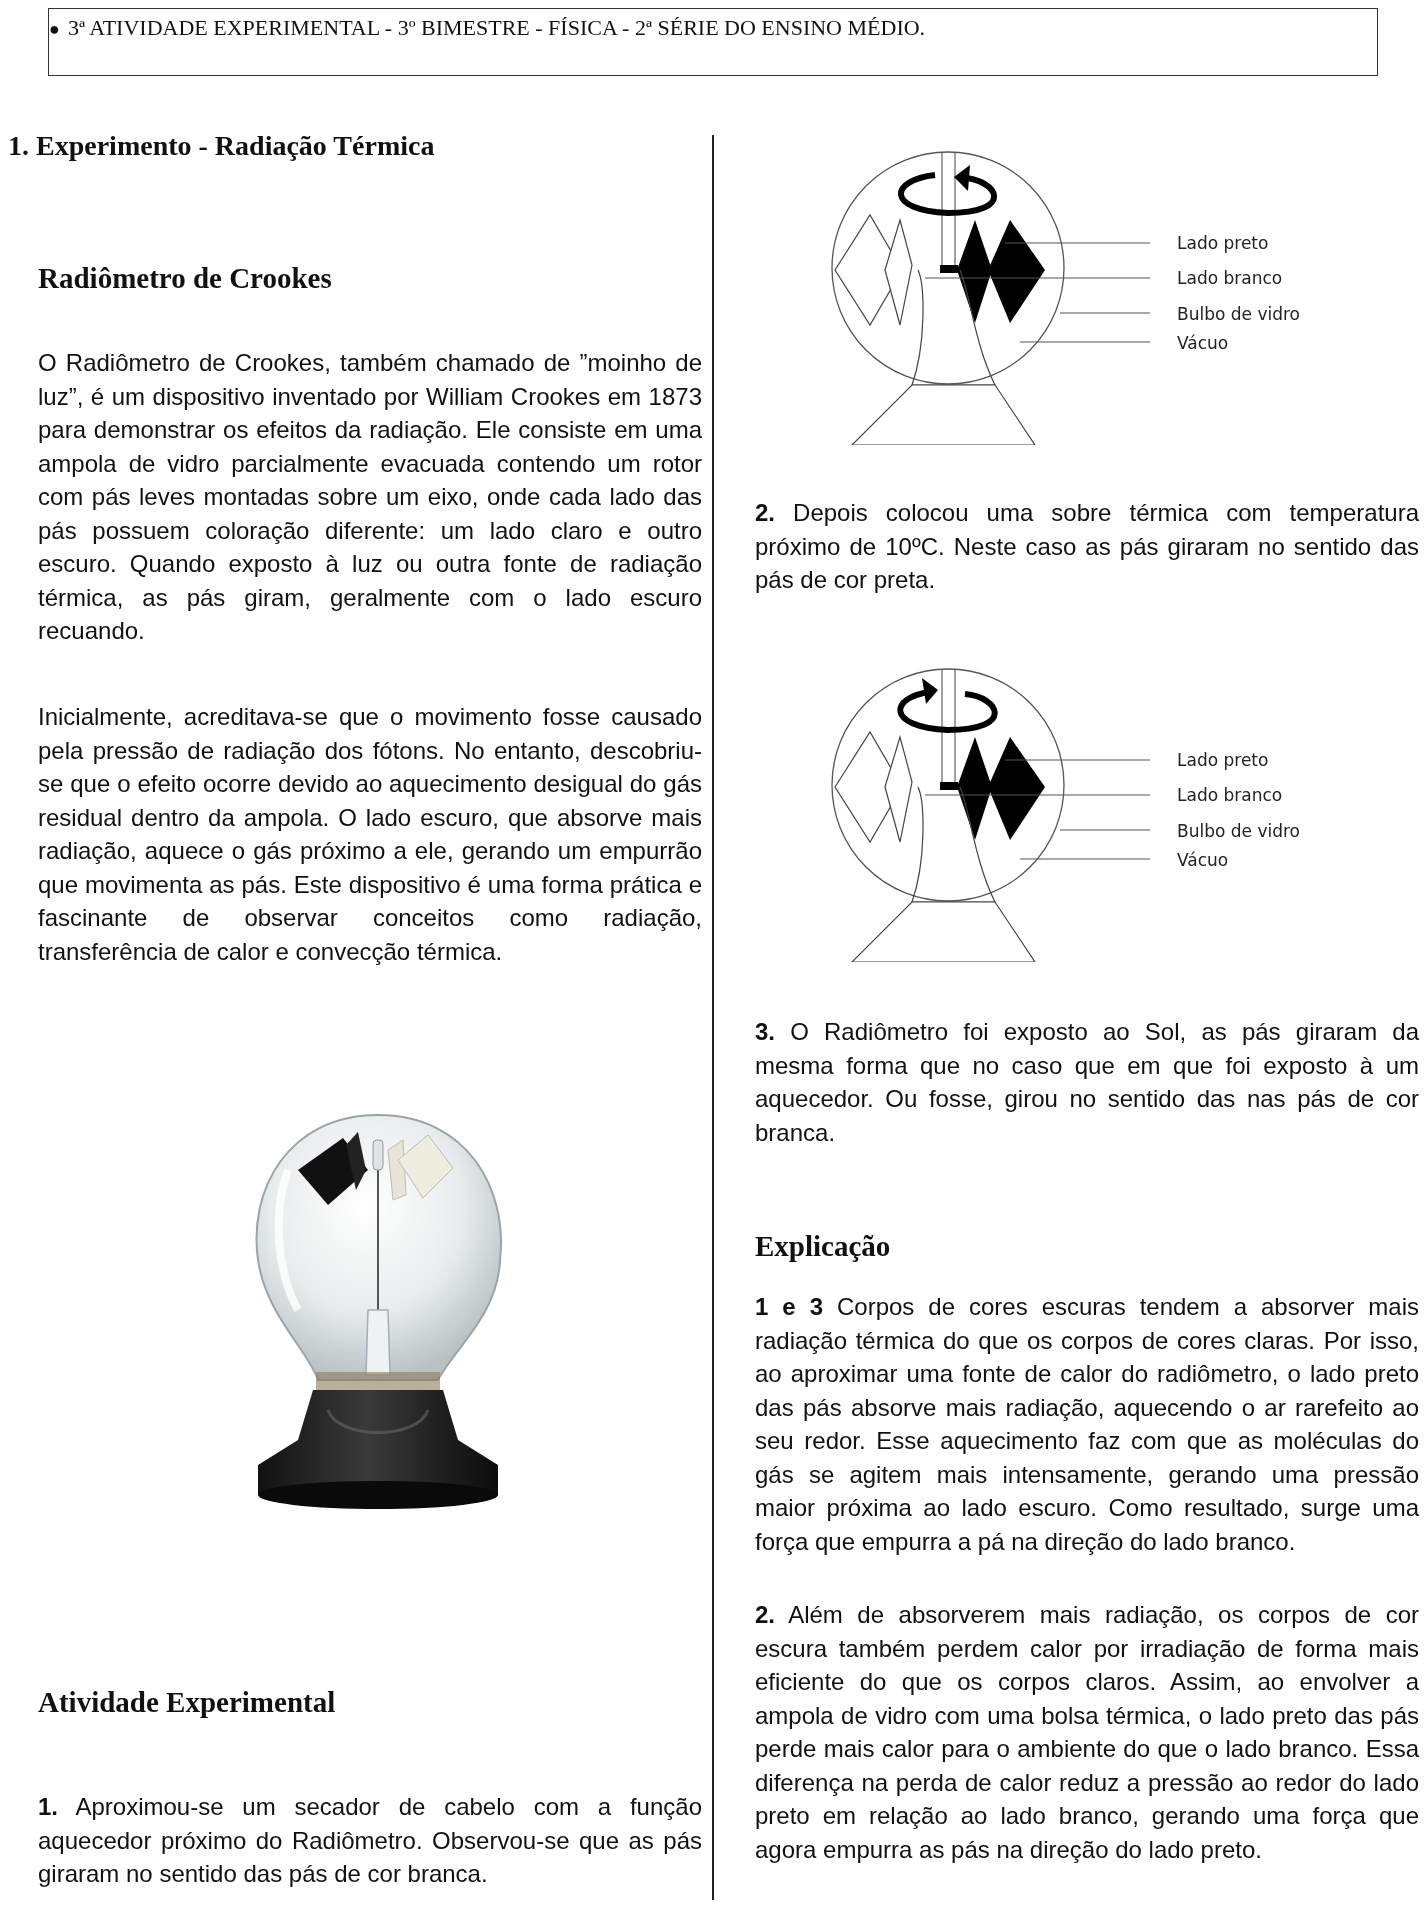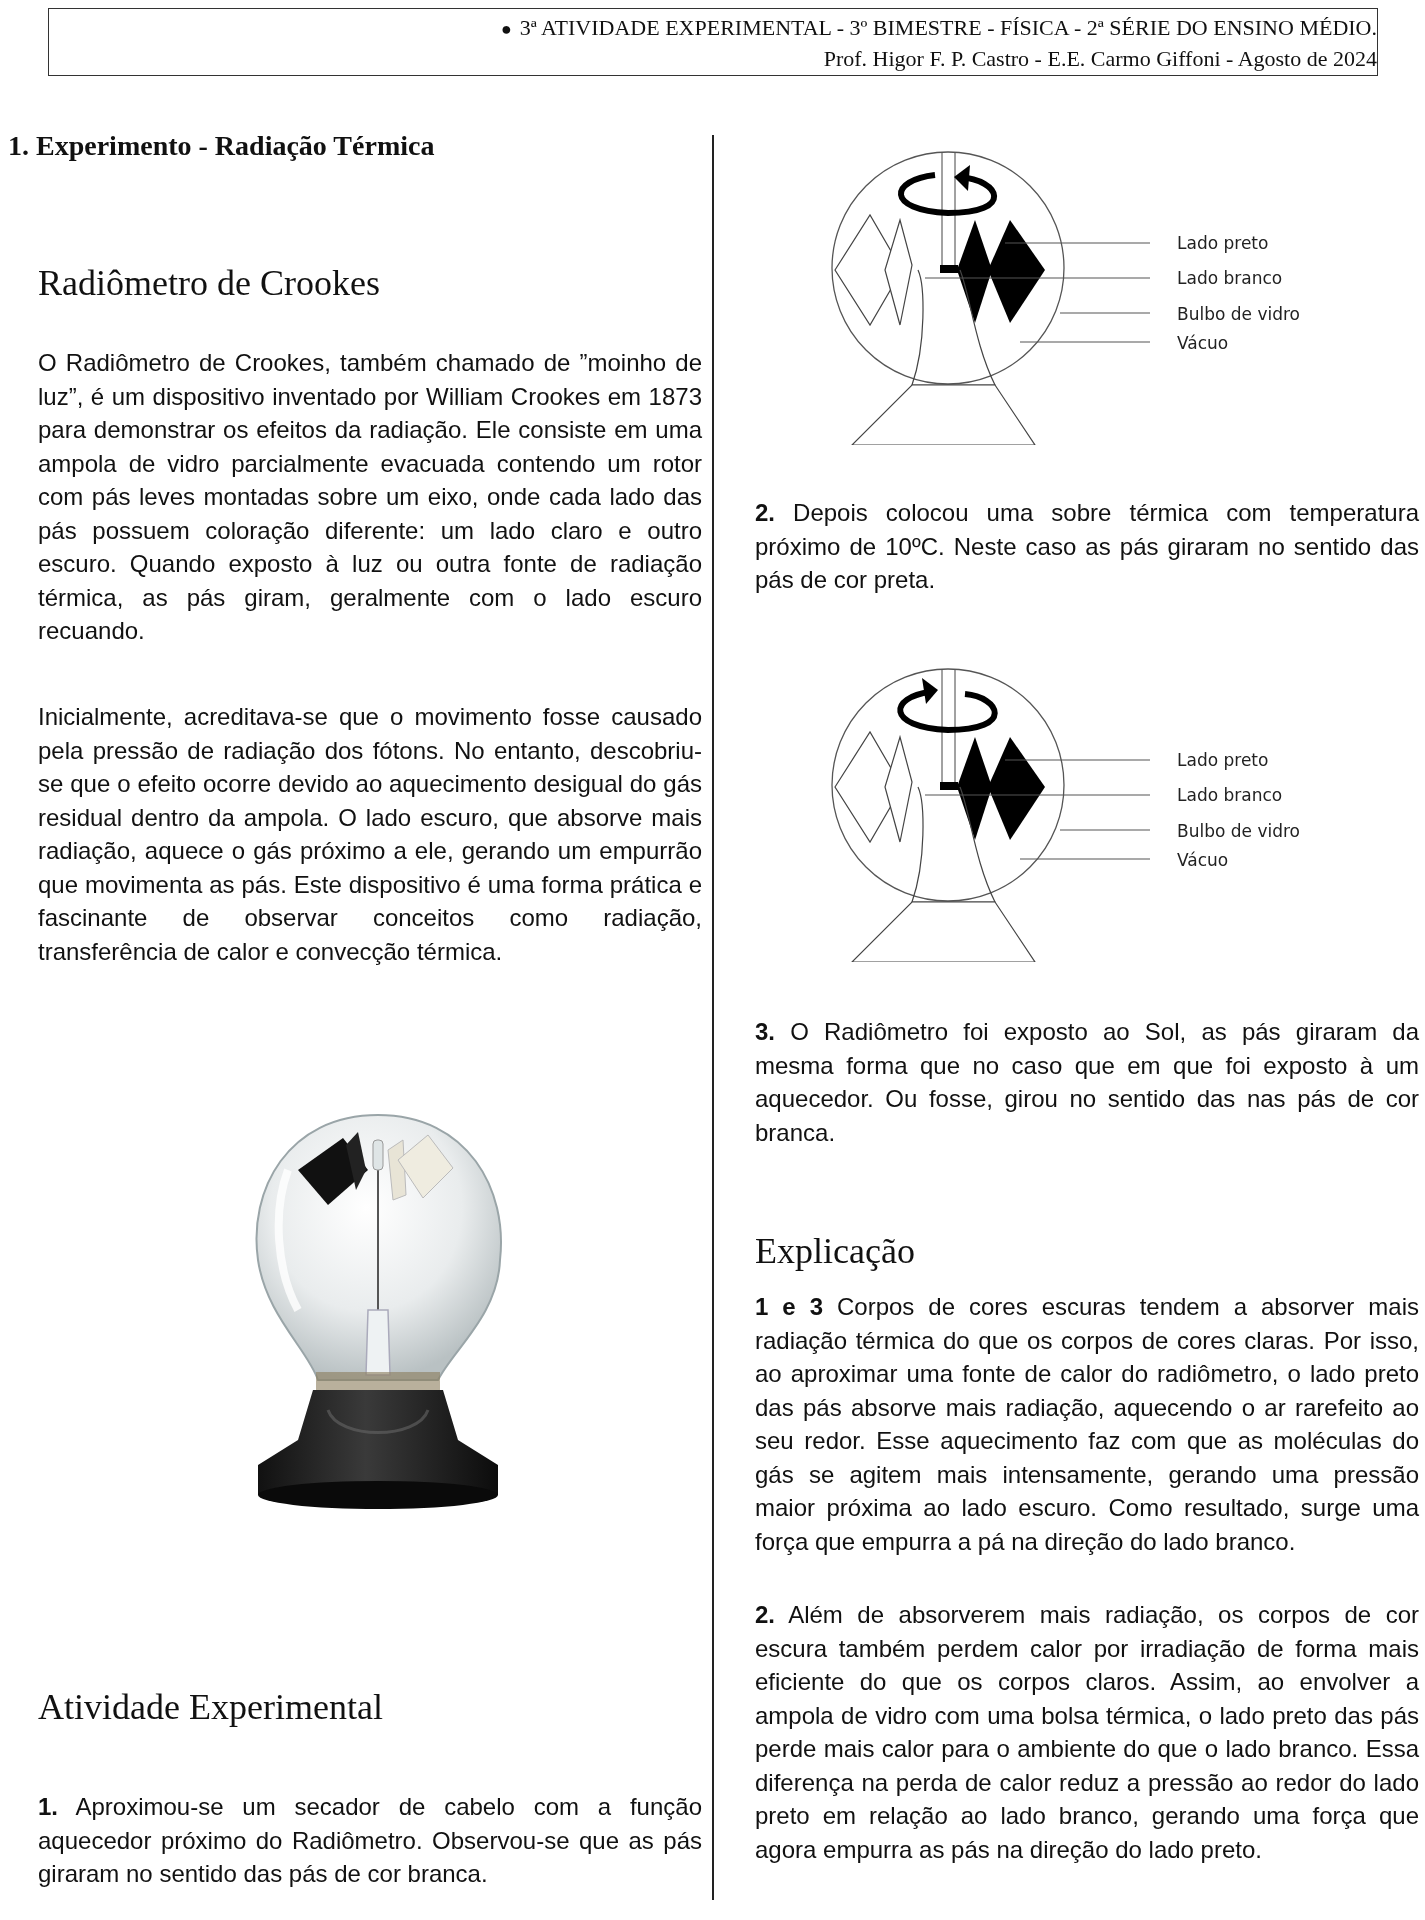--- a/index.html
+++ b/index.html
@@ -4,50 +4,49 @@
 <style>
   html, body { margin: 0; padding: 0; background: #ffffff; }
   body {
     width: 1425px; height: 1920px; position: relative; overflow: hidden;
     font-family: "DejaVu Serif", "Liberation Serif", serif;
     color: #111111;
   }
   .header-box {
     position: absolute; left: 48px; top: 8px; width: 1330px; height: 68px;
     border: 1.5px solid #333; box-sizing: border-box;
-    text-align: right; font-family: "Liberation Serif", serif;
+    text-align: left; font-family: "Liberation Serif", serif;
     font-size: 22px; line-height: 30px; padding-top: 4px;
   }
   .header-box .bullet { font-size: 18px; margin-right: 8px; }
   .section-title {
     position: absolute; left: 8px; top: 130px;
     font-family: "Liberation Serif", serif; font-weight: bold; font-size: 28px; text-align: center;
   }
   .col-divider {
     position: absolute; left: 712px; top: 135px; width: 2px; height: 1765px; background: #222;
   }
   .left-col { position: absolute; left: 38px; top: 0; width: 664px; }
   .right-col { position: absolute; left: 755px; top: 0; width: 664px; }
   .subhead {
-    position: absolute; font-family: "Liberation Serif", serif; font-weight: normal; font-size: 36px;
+    position: absolute; font-family: "Liberation Serif", serif; font-weight: bold; font-size: 29px;
   }
   .para {
     position: absolute; font-family: Liberation Sans, sans-serif; font-size: 24px;
     line-height: 33.5px; text-align: justify; hyphens: auto; width: 664px;
   }
   .para b { font-weight: bold; }
   .diagram { position: absolute; }
   .photo { position: absolute; }
 </style>
 </head>
 <body>
 
 <div class="header-box">
   <div><span class="bullet">●</span><span>3ª ATIVIDADE EXPERIMENTAL - 3º BIMESTRE - FÍSICA - 2ª SÉRIE DO ENSINO MÉDIO.</span></div>
-  <div>Prof. Higor F. P. Castro - E.E. Carmo Giffoni - Agosto de 2024</div>
 </div>
 
 <div class="section-title">1. Experimento - Radiação Térmica</div>
 <div class="col-divider"></div>
 
 <div class="left-col">
   <div class="subhead" style="left:0; top:262px;">Radiômetro de Crookes</div>
   <div class="para" style="left:0; top:346px;">O Radiômetro de Crookes, também chamado de ”moinho de luz”, é um dispositivo inventado por William Crookes em 1873 para demonstrar os efeitos da radiação. Ele consiste em uma ampola de vidro parcialmente evacuada contendo um rotor com pás leves montadas sobre um eixo, onde cada lado das pás possuem coloração diferente: um lado claro e outro escuro. Quando exposto à luz ou outra fonte de radiação térmica, as pás giram, geralmente com o lado escuro recuando.</div>
   <div class="para" style="left:0; top:700px;">Inicialmente, acreditava-se que o movimento fosse causado pela pressão de radiação dos fótons. No entanto, descobriu-se que o efeito ocorre devido ao aquecimento desigual do gás residual dentro da ampola. O lado escuro, que absorve mais radiação, aquece o gás próximo a ele, gerando um empurrão que movimenta as pás. Este dispositivo é uma forma prática e fascinante de observar conceitos como radiação, transferência de calor e convecção térmica.</div>
 

